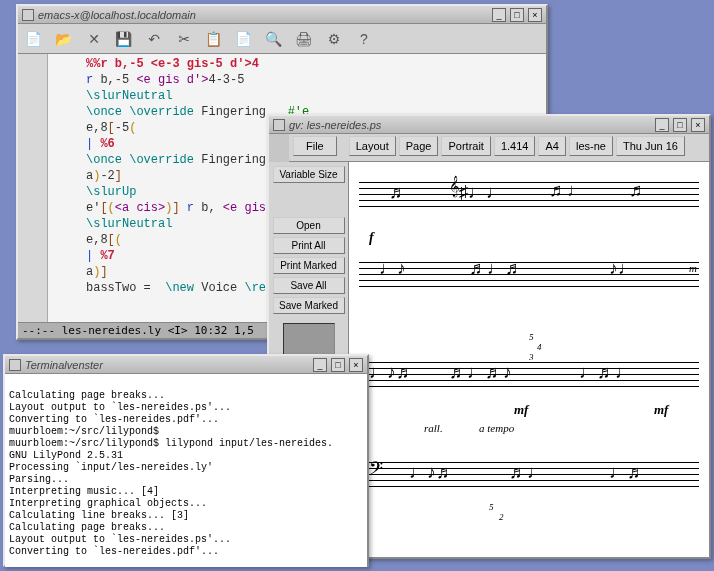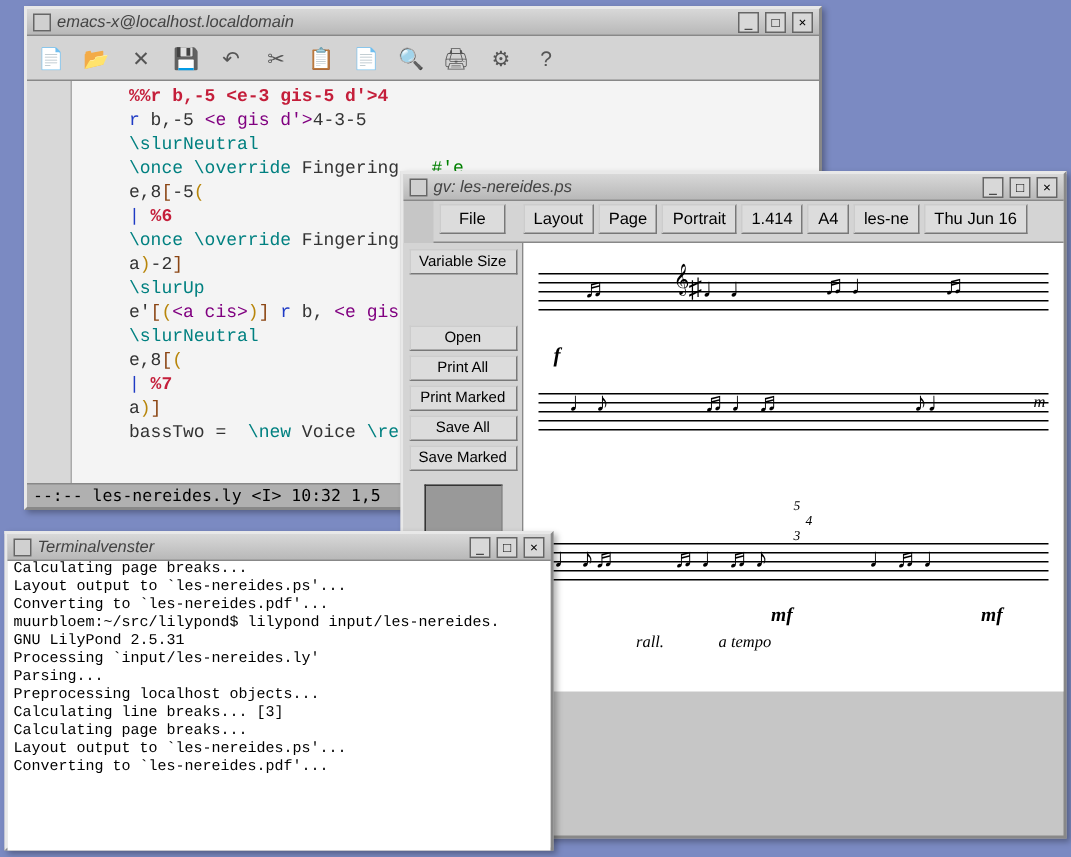--- a/index.html
+++ b/index.html
@@ -110,21 +110,21 @@
 
     
     #terminal { left: 3px; top: 354px; width: 366px; height: 213px; }
     .term-body {
       background: #fff;
       height: 193px;
       overflow: hidden;
       font-family: "Courier New", monospace;
       font-size: 10px;
       line-height: 12px;
-      padding: 0 4px;
+      padding: 16px 4px;
       color: #000;
     }
     .term-body .line { white-space: pre; }
 
     
     #gv { left: 267px; top: 114px; width: 444px; height: 445px; }
     .gv-toolbar {
       height: 28px;
       background: #d4d4d4;
       border-bottom: 1px solid #888;
@@ -137,21 +137,21 @@
     .gv-btn {
       background: #dcdcdc;
       border: 1px outset #ccc;
       padding: 3px 6px;
       font-size: 11px;
       cursor: pointer;
       white-space: nowrap;
     }
     .gv-body {
       display: flex;
-      height: 299px;
+      height: 395px;
     }
     .gv-side {
       width: 80px;
       background: #d4d4d4;
       border-right: 1px solid #888;
       display: flex;
       flex-direction: column;
       align-items: center;
       padding: 4px;
       gap: 3px;
@@ -335,24 +335,26 @@
     <span class="titlebar-text">Terminalvenster</span>
     <span class="win-btn">_</span>
     <span class="win-btn">□</span>
     <span class="win-btn">×</span>
   </div>
   <div class="term-body">
     <div id="term-lines">
         <div class="line">Calculating page breaks...</div>
         <div class="line">Layout output to `les-nereides.ps'...</div>
         <div class="line">Converting to `les-nereides.pdf'...</div>
+        <div class="line">muurbloem:~/src/lilypond$</div>
         <div class="line">muurbloem:~/src/lilypond$ lilypond input/les-nereides.</div>
         <div class="line">GNU LilyPond 2.5.31</div>
         <div class="line">Processing `input/les-nereides.ly'</div>
         <div class="line">Parsing...</div>
-        <div class="line">Preprocessing localhost objects...</div>
+        <div class="line">Interpreting music... [4]</div>
+        <div class="line">Interpreting graphical objects...</div>
         <div class="line">Calculating line breaks... [3]</div>
         <div class="line">Calculating page breaks...</div>
         <div class="line">Layout output to `les-nereides.ps'...</div>
         <div class="line">Converting to `les-nereides.pdf'...</div>
       </div>
   </div>
 </div>
 
 </body></html>

